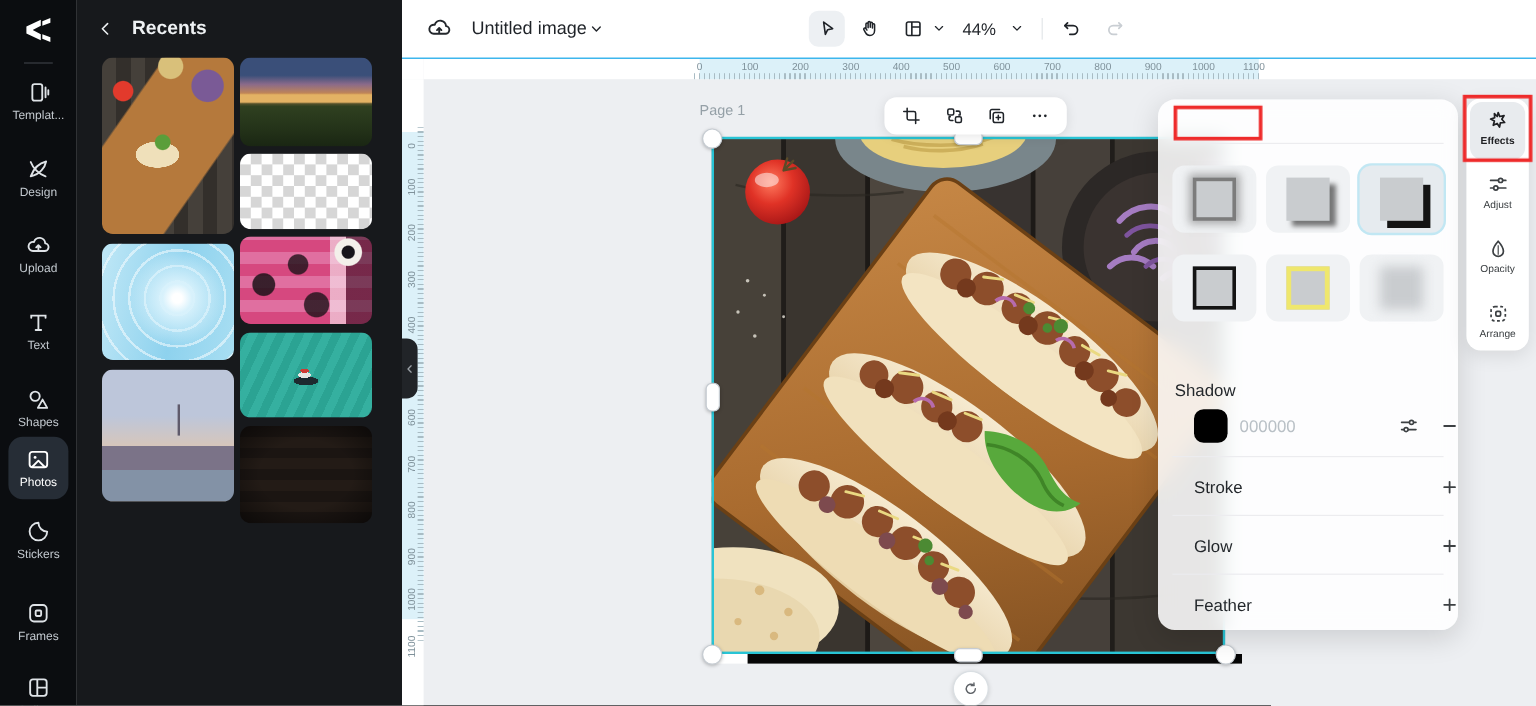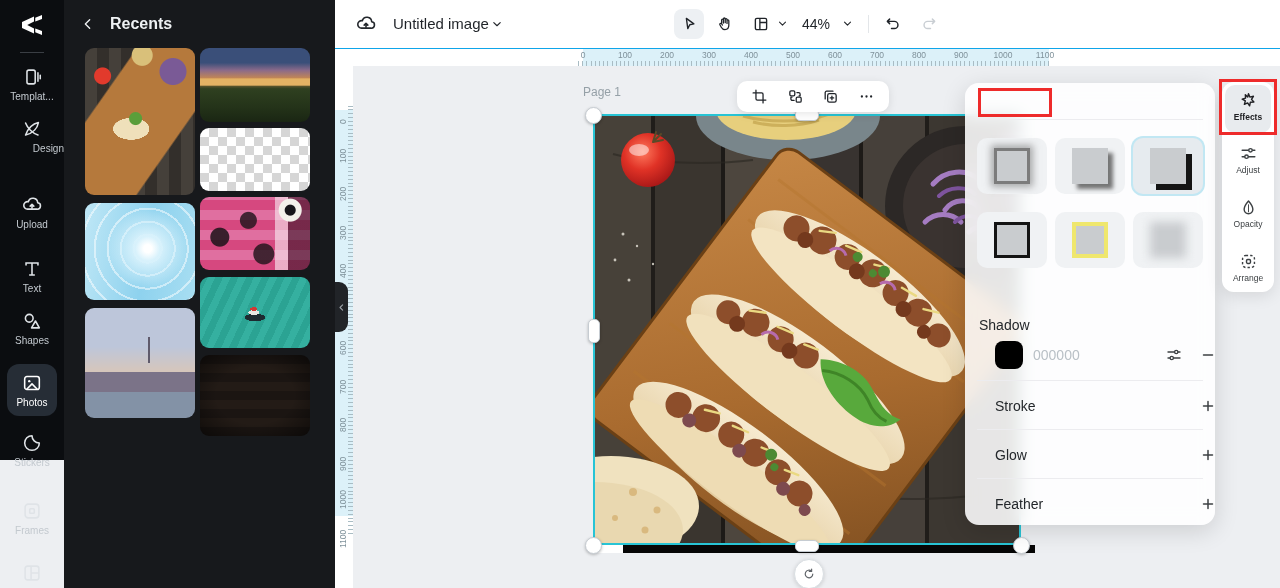--- a/index.html
+++ b/index.html
@@ -1,21 +1,21 @@
 <!DOCTYPE html>
 <html style="--accent: #25c2e9; --sel: #28c4d5; --annot: #ee2b2b; --ruler-hl: #dcf1f9; --swatch: #000000;"><head>
 <meta charset="utf-8">
 <style>
   html,body{margin:0;padding:0;background:#000;}
   .app{position:relative;width:1280px;height:588px;overflow:hidden;
        font-family:"Liberation Sans","DejaVu Sans",sans-serif;background:#edeff2;}
   .abs{position:absolute;}
   svg.ic{display:block;}
   
-  .rail{left:0;top:0;width:64px;height:460px;background:#0b0d10;z-index:20;}
+  .rail{left:0;top:0;width:64px;height:588px;background:#0b0d10;z-index:20;}
   .rail-item{width:64px;text-align:center;color:#c3c9cf;}
   .rail-item .lbl{font-size:10px;color:#c3c9cf;display:block;margin-top:3px;white-space:nowrap;}
   .rail-item svg{margin:0 auto;}
   .photos-tile{left:7px;top:364px;width:50px;height:52px;background:#262d36;border-radius:12px;}
   .photos-tile .lbl{color:#fff;}
   .rail-divider{left:20px;top:52px;width:24px;height:1px;background:#3a3e44;}
   
   .recents{left:64px;top:0;width:271px;height:588px;background:#17191c;z-index:20;}
   .recents-header{left:16px;top:10px;height:28px;display:flex;align-items:center;color:#eef1f3;}
   .recents-title{font-size:16px;font-weight:700;margin-left:14px;color:#eef1f3;}
@@ -144,21 +144,21 @@
     <div class="abs rail-divider"></div>
 
     <div class="abs rail-item" style="top:66px;">
       <svg class="ic" width="22" height="22" viewBox="0 0 24 24" fill="none" stroke="#dfe3e7" stroke-width="1.7" stroke-linecap="round">
         <rect x="6.5" y="4.5" width="9" height="15" rx="2"></rect>
           <path d="M18.5 7.5v9M21 10v4"></path>
       </svg>
       <span class="lbl">Templat...</span>
     </div>
 
-    <div class="abs rail-item" style="top:118px;text-align:right;">
+    <div class="abs rail-item" style="top:130px;">
       <svg class="ic" width="22" height="22" viewBox="0 0 24 24" fill="none" stroke="#dfe3e7" stroke-width="1.7" stroke-linecap="round" stroke-linejoin="round">
         <path d="M5 18.5C8.5 9.5 14.5 6 19 5c-1 5.5-5.5 11.5-14 13.5Z"></path>
           <path d="M5 5.5c2 5.5 7.5 11 13.5 13"></path>
       </svg>
       <span class="lbl">Design</span>
     </div>
 
     <div class="abs rail-item" style="top:194px;">
       <svg class="ic" width="22" height="22" viewBox="0 0 24 24" fill="none" stroke="#dfe3e7" stroke-width="1.7" stroke-linecap="round" stroke-linejoin="round">
         <path d="M7.3 16.5a4.1 4.1 0 1 1 .7-8.1 5.2 5.2 0 0 1 10.2 1.2 3.4 3.4 0 0 1-.9 6.9H7.3Z"></path>
@@ -167,21 +167,21 @@
       <span class="lbl">Upload</span>
     </div>
 
     <div class="abs rail-item" style="top:258px;">
       <svg class="ic" width="22" height="22" viewBox="0 0 24 24" fill="none" stroke="#dfe3e7" stroke-width="1.7" stroke-linecap="round">
         <path d="M5.5 7.5V5.5h13v2M12 5.5v13M9.5 18.5h5"></path>
       </svg>
       <span class="lbl">Text</span>
     </div>
 
-    <div class="abs rail-item" style="top:310px;">
+    <div class="abs rail-item" style="top:322px;">
       <svg class="ic" width="22" height="22" viewBox="0 0 24 24" fill="none" stroke="#dfe3e7" stroke-width="1.7" stroke-linejoin="round">
         <circle cx="9" cy="9" r="4.2"></circle>
           <path d="M11.5 19.5 15.8 12l4.2 7.5Z"></path>
       </svg>
       <span class="lbl">Shapes</span>
     </div>
 
     <div class="abs photos-tile">
       <div class="rail-item" style="margin-top:8px;width:50px;">
         <svg class="ic" width="22" height="22" viewBox="0 0 24 24" fill="none" stroke="#ffffff" stroke-width="1.7" stroke-linecap="round" stroke-linejoin="round">

